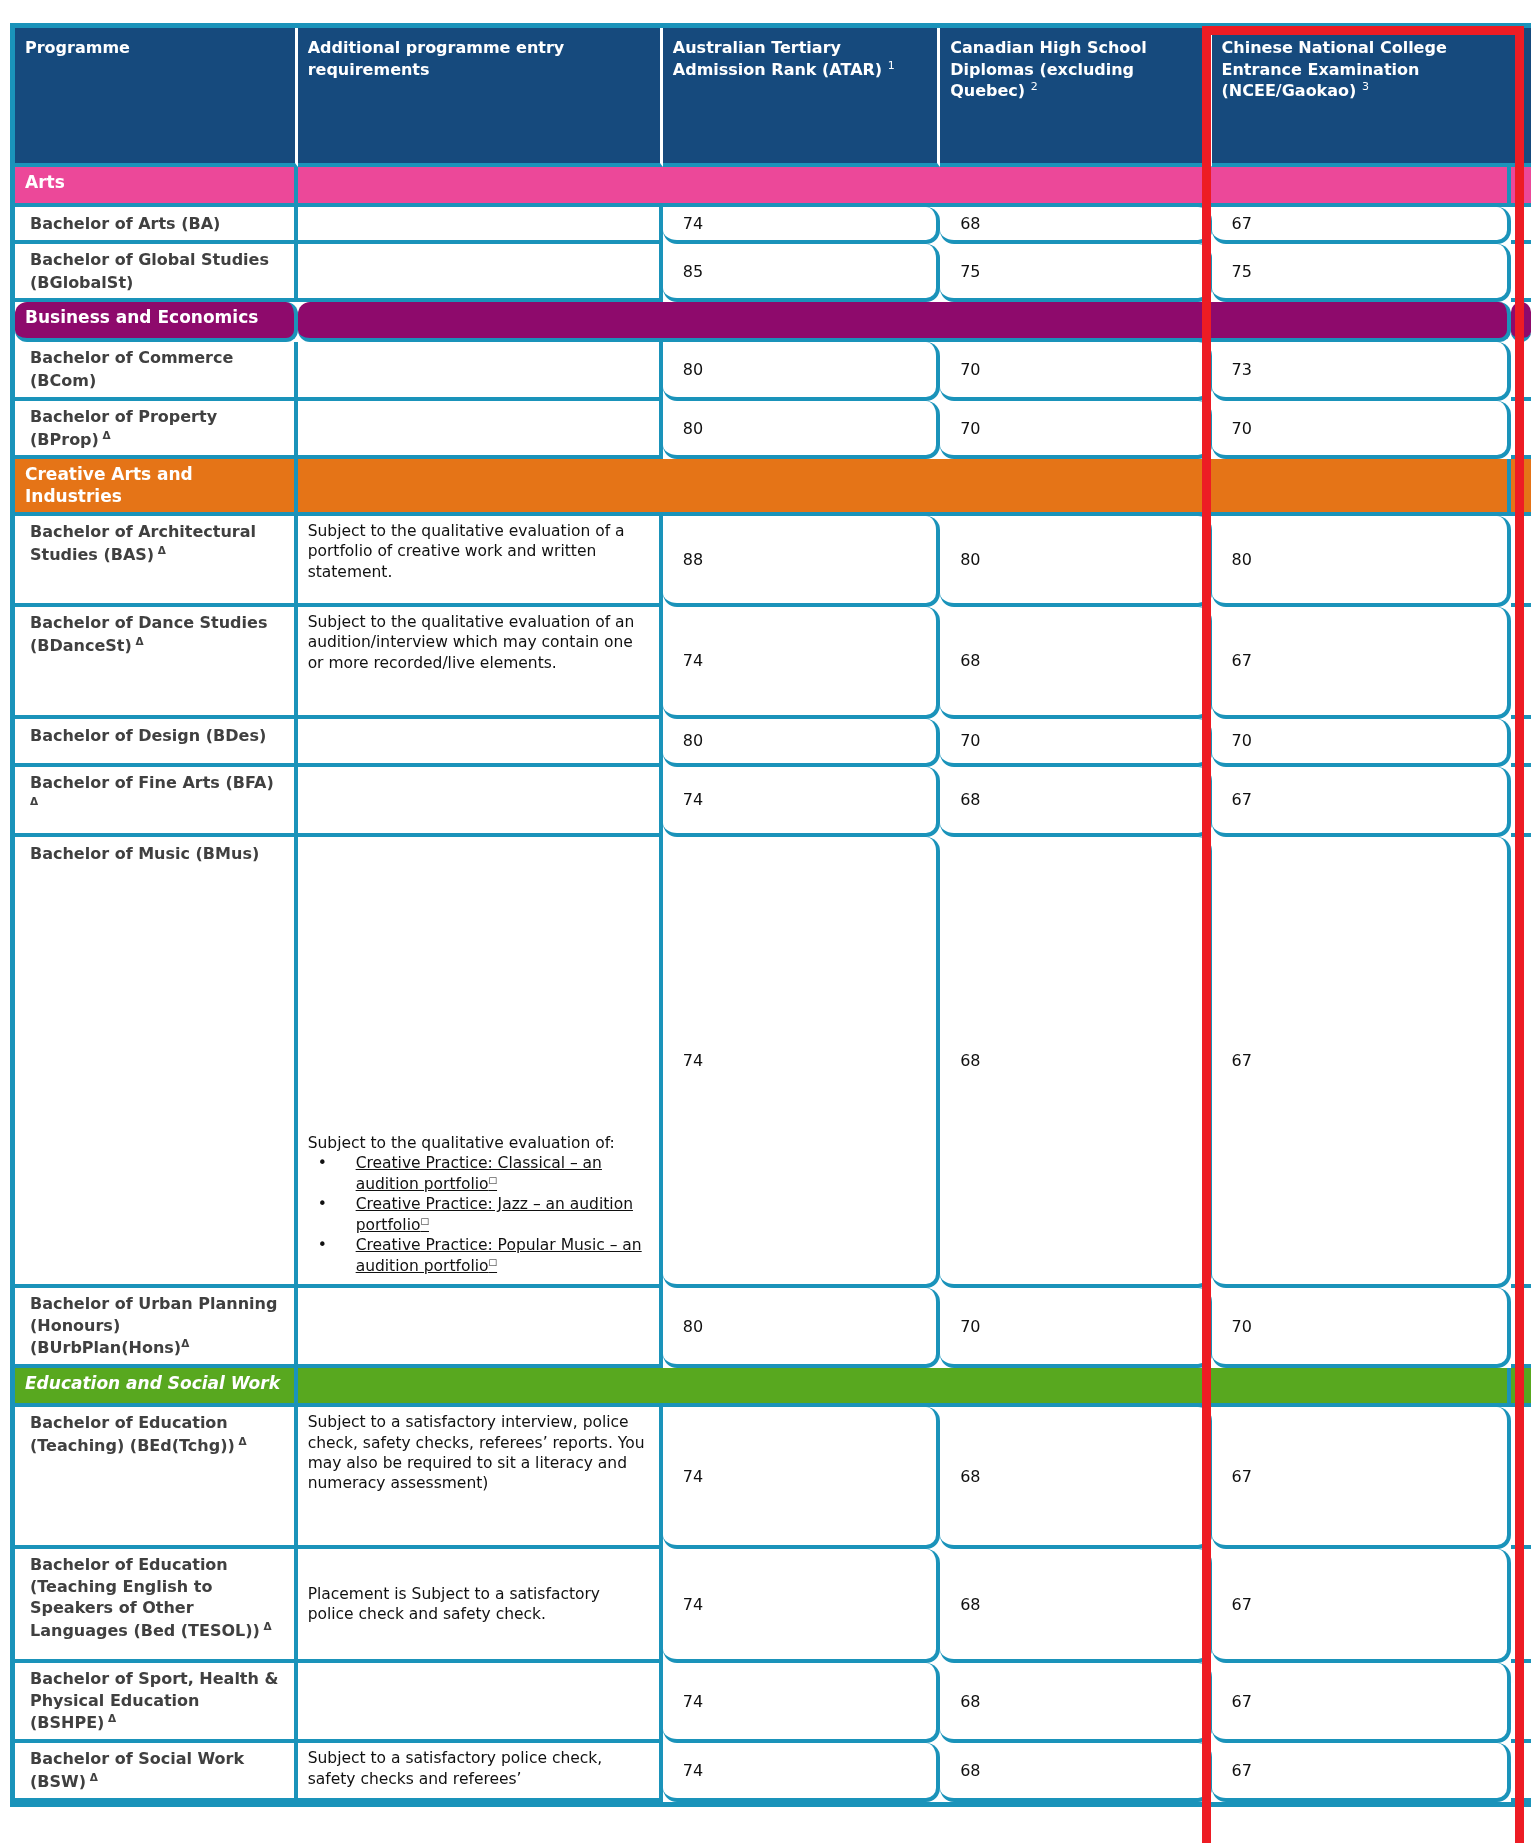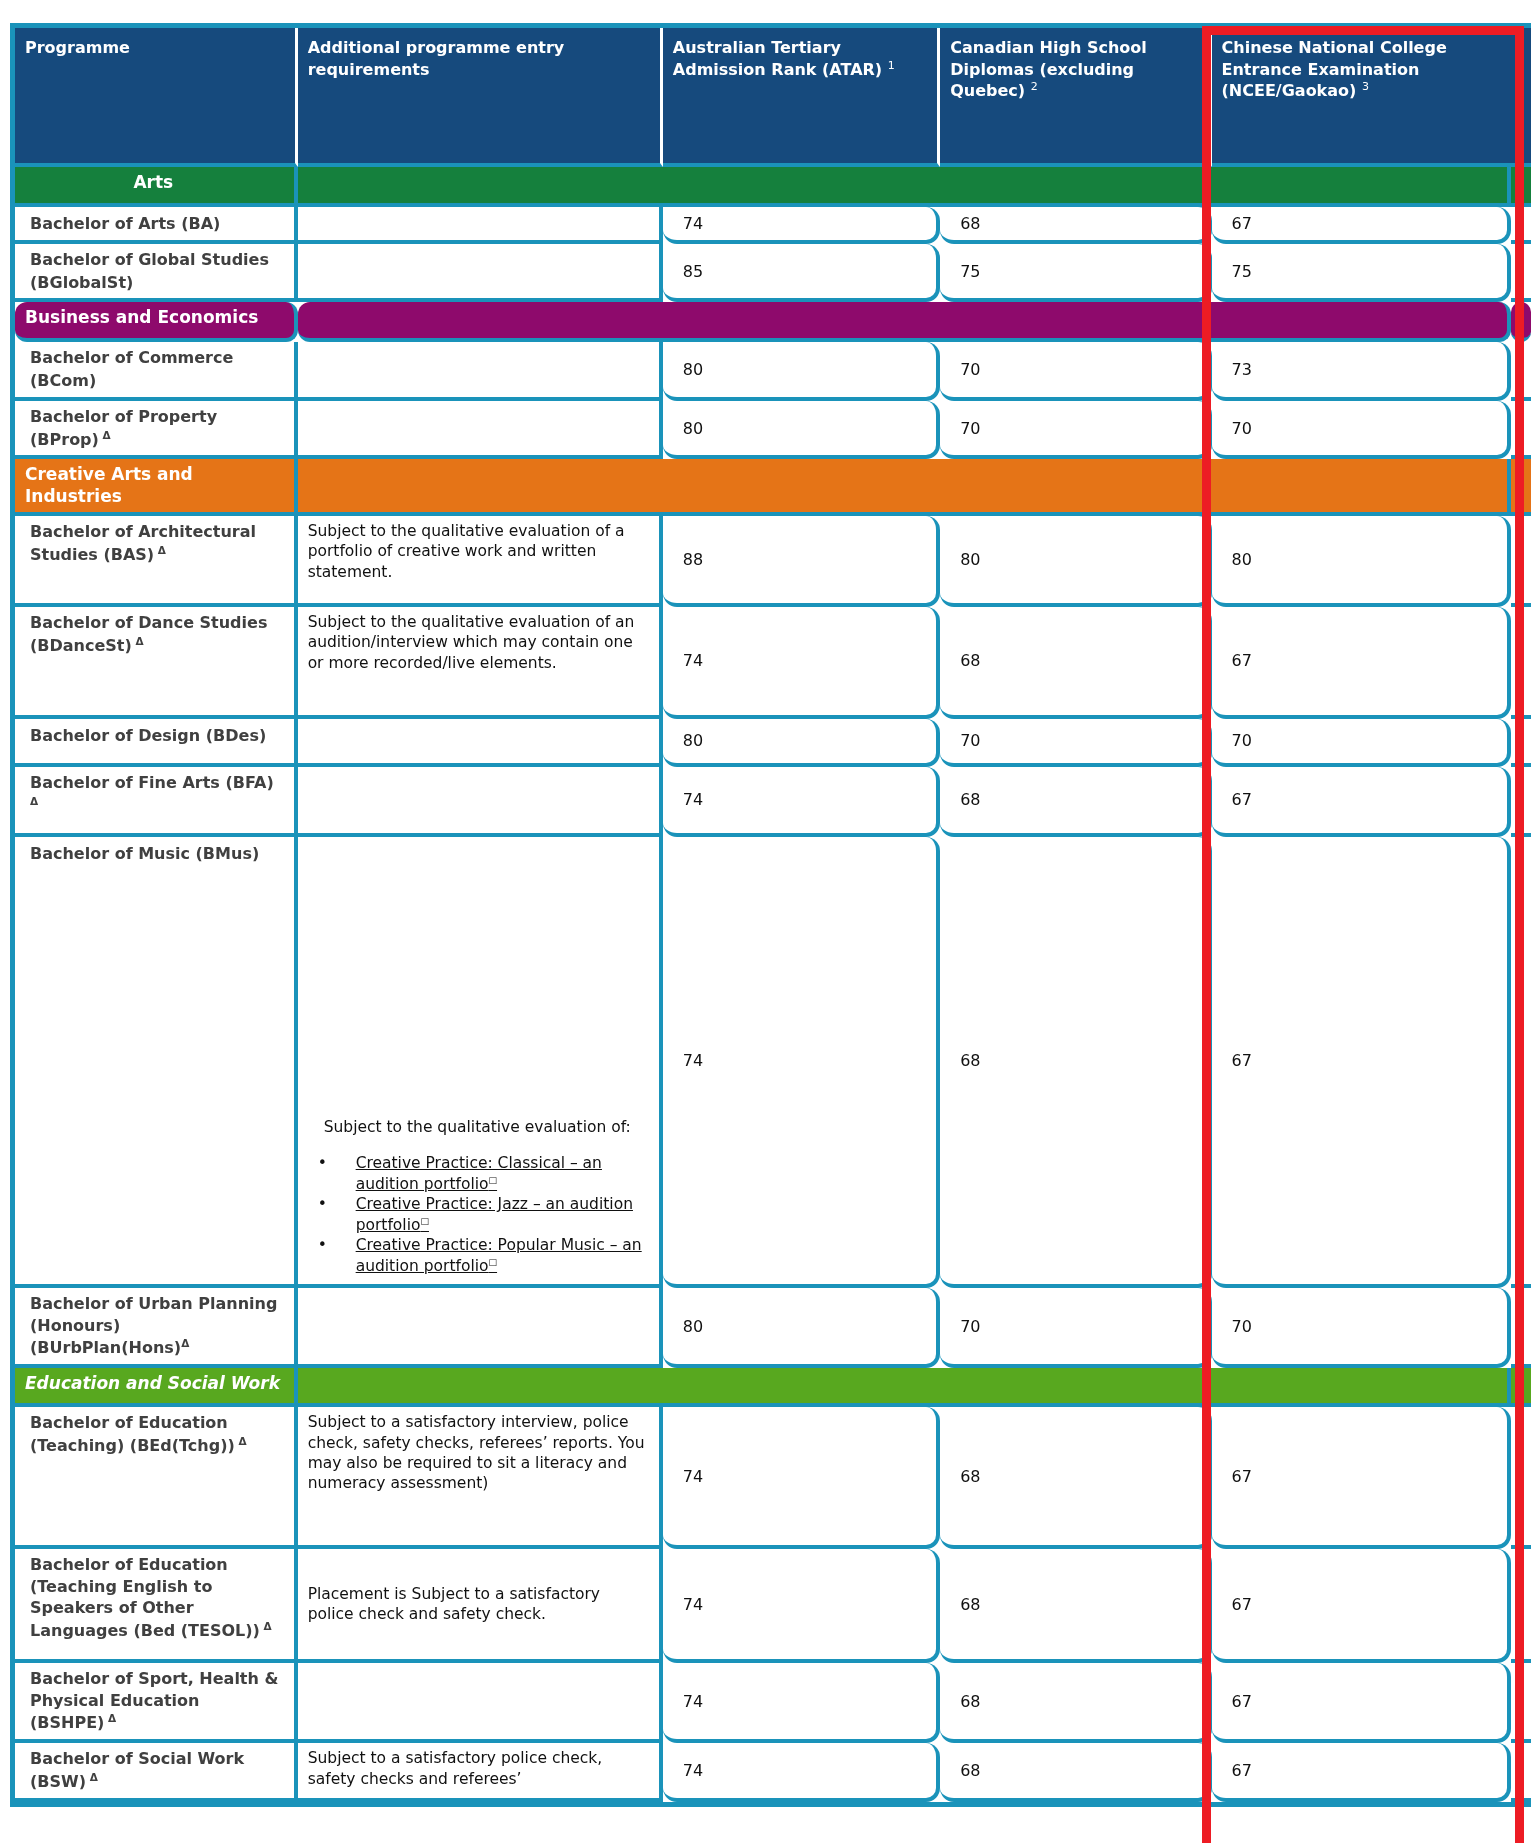--- a/index.html
+++ b/index.html
@@ -50,21 +50,21 @@
   td.sliver{border-right:none;}
 
   tr.band td{
     color:#ffffff;
     font-weight:bold;
     font-size:17px;
     line-height:1.25;
     padding:5px 12px 5px 10px;
   }
   tr.band td.bandfill,tr.band td.sliver{padding:0;}
-  .bg-arts{background:#15803d;text-align:center;}
+  .bg-arts{background:#ec4899;}
   .bg-biz{background:#8e0a6c;border-radius:12px;}
   .bg-creative{background:#e57417;}
   .bg-edu{background:#58a81f;font-style:italic;}
 
   td.name{
     font-weight:bold;
     line-height:1.35;
     padding:5px 15px;
     color:#404040;
   }
@@ -77,21 +77,21 @@
   td.val{
     vertical-align:middle;
     padding:0 0 0 20px;
     border-radius:14px;
   }
   sup.delta{font-size:10.5px;font-weight:inherit;}
   sup.hsup{font-size:11px;font-weight:400;}
   sup.sq{font-size:9px;}
   .bullet{position:relative;padding-left:48px;text-decoration:underline;}
   .bullet::before{content:"\2022";position:absolute;left:10px;}
-  .req-intro{margin:16px;}
+  .req-intro{margin:0;}
 
   .highlight-box{
     position:absolute;
     left:1202px;top:3px;
     width:322px;height:1832px;
     border:9px solid #ed1c24;
     box-sizing:border-box;
     pointer-events:none;
     z-index:10;
   }

